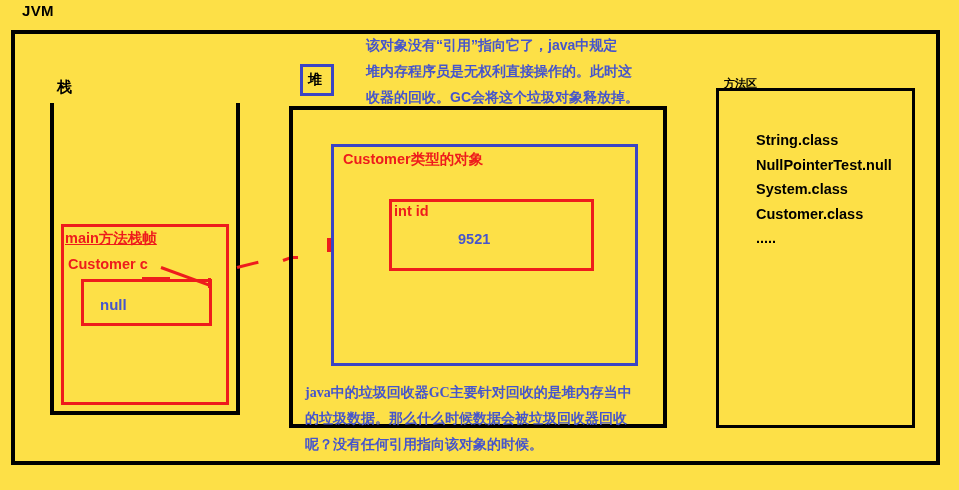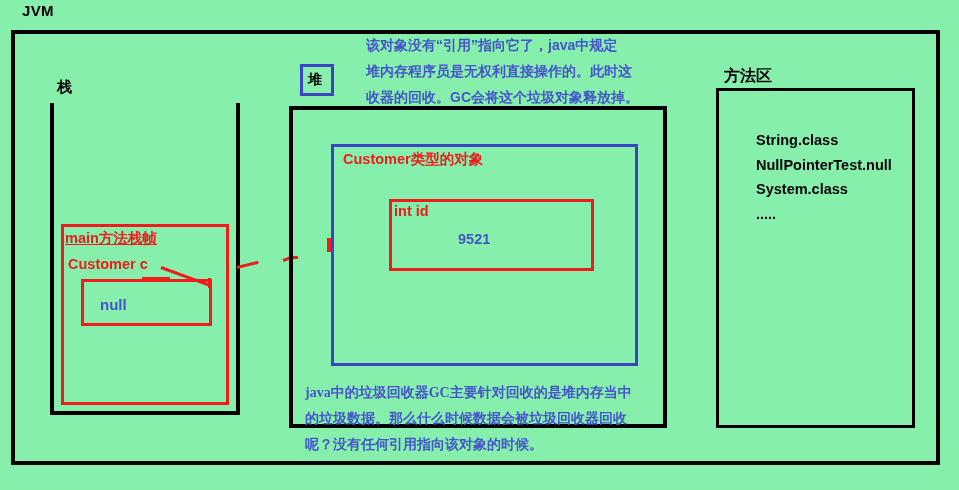--- a/index.html
+++ b/index.html
@@ -12,21 +12,21 @@
     font-family: "Liberation Sans", "DejaVu Sans", sans-serif;
     width: 959px;
     height: 490px;
     overflow: hidden;
     position: relative;
   }
   #canvas {
     position: relative;
     width: 959px;
     height: 490px;
-    background: #86efac;
+    background: #fde047;
   }
   .abs { position: absolute; }
 
   
   .jvm-title {
     left: 22px;
     top: 2px;
     font-size: 15px;
     font-weight: bold;
     color: #000000;
@@ -183,22 +183,22 @@
   .note-bottom {
     left: 305px;
     top: 380px;
     font-family: Liberation Serif, serif;
   }
   .note div { white-space: nowrap; }
 
   
   .method-label {
     left: 724px;
-    top: 66px;
-    font-size: 16px;
+    top: 76px;
+    font-size: 11px;
     font-weight: bold;
     color: #000000;
   }
   .method-box {
     left: 716px;
     top: 88px;
     width: 199px;
     height: 340px;
     border: 3px solid #000000;
     box-sizing: border-box;
@@ -287,16 +287,17 @@
     <div>的垃圾数据。那么什么时候数据会被垃圾回收器回收</div>
     <div>呢？没有任何引用指向该对象的时候。</div>
   </div>
 
   <div class="abs method-label">方法区</div>
   <div class="abs method-box"></div>
   <div class="abs method-list">
     <div>String.class</div>
     <div>NullPointerTest.null</div>
     <div>System.class</div>
+    <div>Customer.class</div>
     <div>.....</div>
   </div>
 
 </div>
 
 </body></html>

